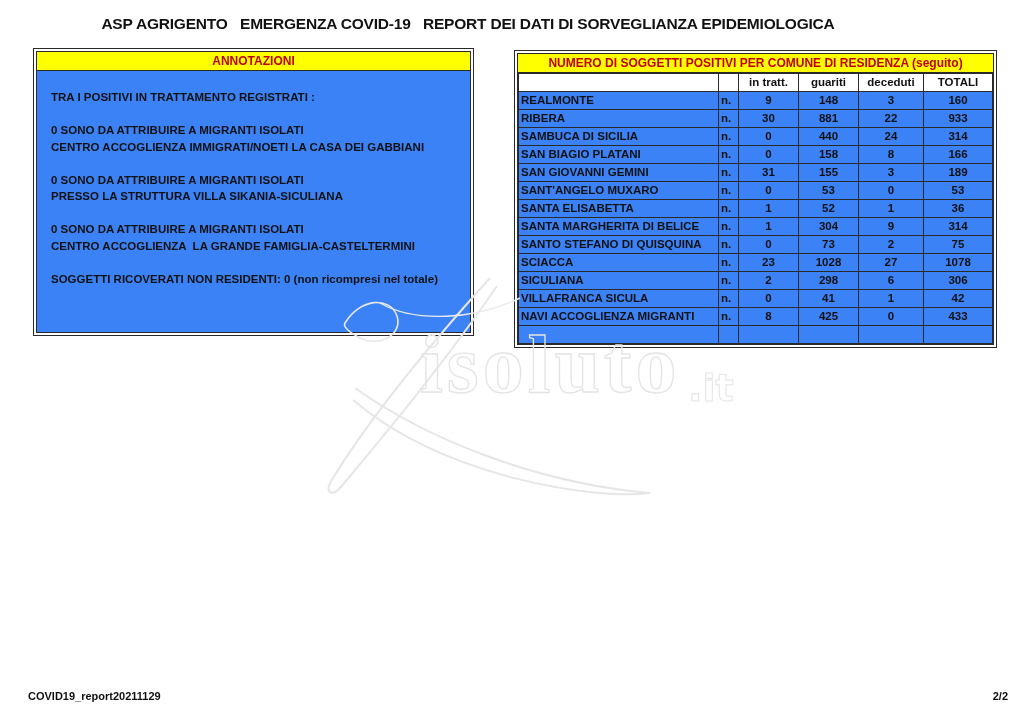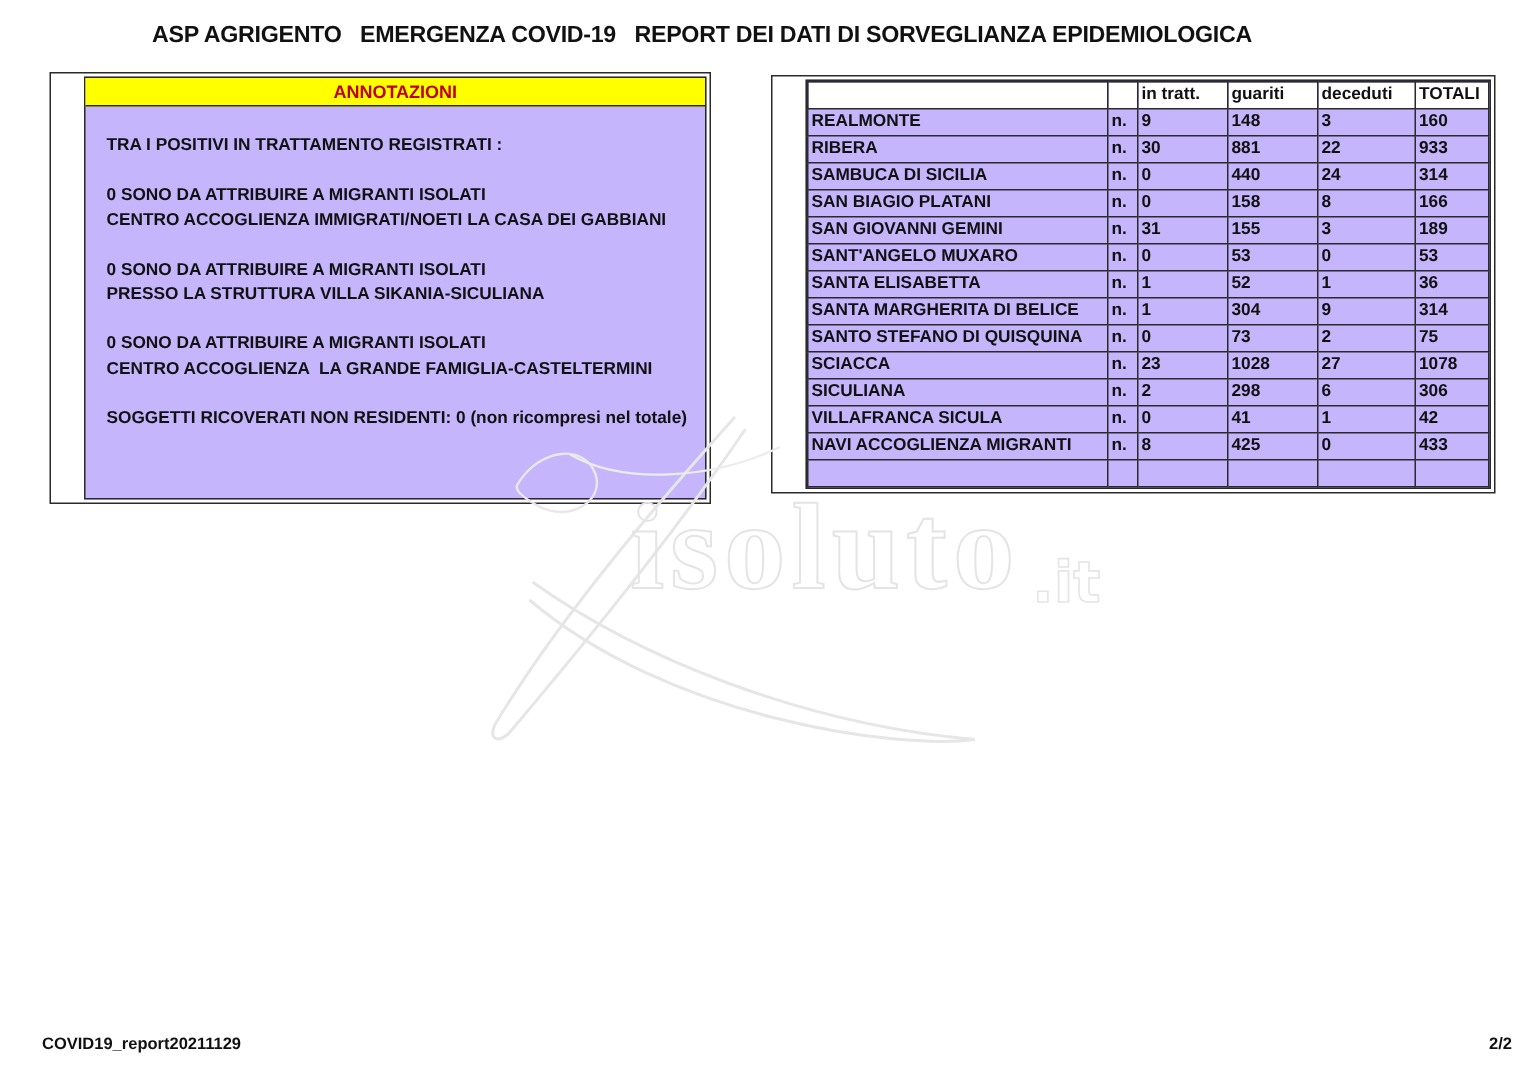--- a/index.html
+++ b/index.html
@@ -25,22 +25,21 @@
     border: 1px solid #2a2a2a;
     background: #ffffff;
     padding: 2px;
     box-sizing: border-box;
     z-index: 1;
   }
   .panel-inner {
     border: 1px solid #2a2a2a;
     height: 100%;
     box-sizing: border-box;
-    background: #c4b5fd;
-    margin-left: 20px;
+    background: #3b82f6;
   }
   .panel-header {
     background: #ffff00;
     border-bottom: 1px solid #2a2a2a;
     text-align: center;
     font-weight: bold;
     font-size: 12px;
     color: #c00000;
     height: 18px;
     line-height: 18px;
@@ -68,21 +67,21 @@
     font-weight: bold;
     color: #111;
     height: 17px;
     line-height: 17px;
     padding: 0 2px;
     overflow: hidden;
     white-space: nowrap;
   }
   td.c-name { text-align: left; }
   td.c-n    { text-align: left; }
-  td.c-num, th.c-num { text-align: left; }
+  td.c-num, th.c-num { text-align: center; }
   th { background: #fff; }
   col.w-name { width: 200px; }
   col.w-n    { width: 20px; }
   col.w-t    { width: 60px; }
   col.w-g    { width: 60px; }
   col.w-d    { width: 65px; }
 
   
   #watermark { position: absolute; left: 0; top: 0; width: 1024px; height: 724px;
                pointer-events: none; z-index: 3; }
@@ -133,20 +132,21 @@
       <div class="ann-line">0 SONO DA ATTRIBUIRE A MIGRANTI ISOLATI</div>
       <div class="ann-line">CENTRO ACCOGLIENZA  LA GRANDE FAMIGLIA-CASTELTERMINI</div>
       <div class="ann-line"></div>
       <div class="ann-line">SOGGETTI RICOVERATI NON RESIDENTI: 0 (non ricompresi nel totale)</div>
     </div>
   </div>
 </div>
 
 <div class="panel" id="table-panel">
   <div class="panel-inner">
+    <div class="panel-header">NUMERO DI SOGGETTI POSITIVI PER COMUNE DI RESIDENZA (seguito)</div>
     <table class="data">
       <colgroup>
         <col class="w-name">
           <col class="w-n">
           <col class="w-t">
           <col class="w-g">
           <col class="w-d">
           <col>
       </colgroup>
       <thead>

